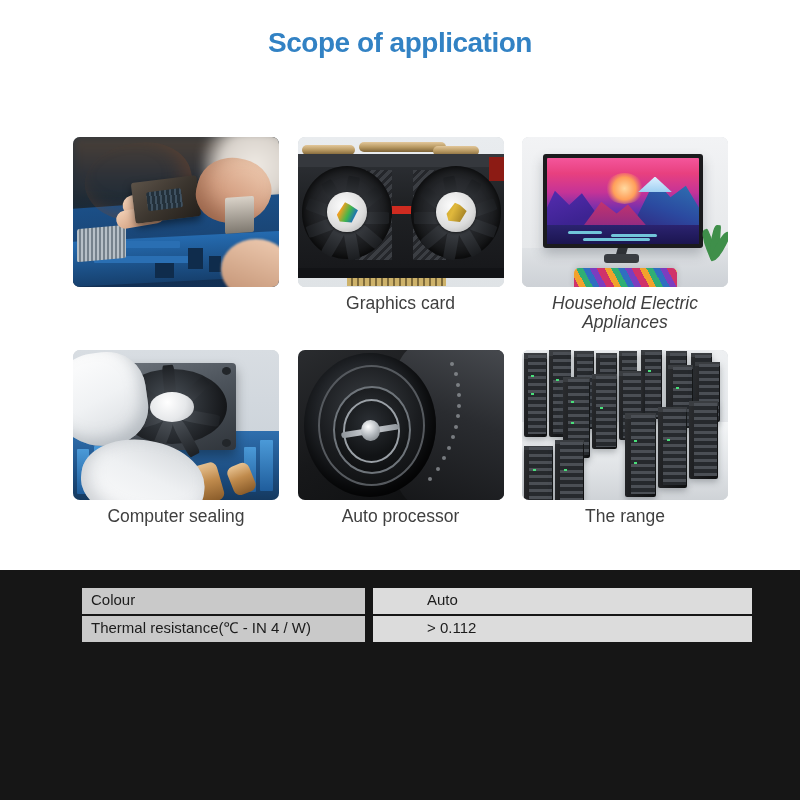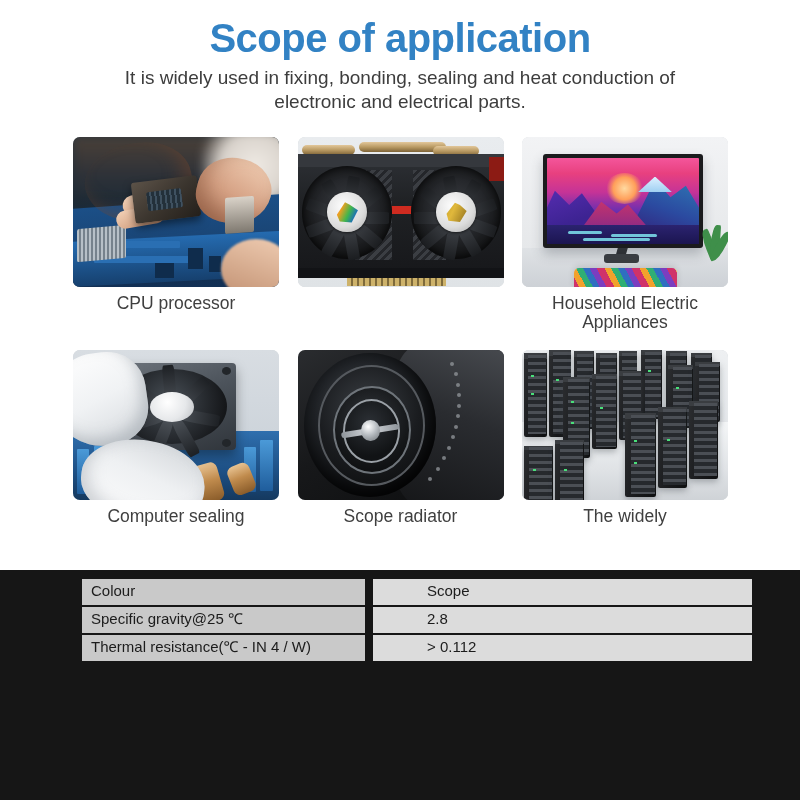--- a/index.html
+++ b/index.html
@@ -19,26 +19,26 @@
     height: 800px;
     background: #ffffff;
   }
 
   
   .header {
     padding-top: 16px;
     text-align: center;
   }
   .title {
-    font-size: 40px;
+    font-size: 28px;
     font-weight: bold;
     color: #3282c4;
     letter-spacing: -0.5px;
     line-height: 1.1;
-    margin: 0;
+    margin: 12px;
   }
   .subtitle {
     margin: 6px auto 0 auto;
     width: 560px;
     font-size: 19px;
     color: #3d3d3d;
     line-height: 1.28;
   }
 
   
@@ -65,21 +65,21 @@
     position: relative;
     background: #cfd4d8;
   }
   .cap {
     margin-top: 7px;
     text-align: center;
     font-size: 17.5px;
     color: #3f3f3f;
     line-height: 1.12;
   }
-  .cap.two-line { line-height: 1.08; }
+  .cap.two-line { line-height: 1.08; font-style: italic; }
 
   
   .art { position: absolute; inset: 0; }
   .l { position: absolute; }
 
   
   .cpu-bg { inset: 0; background: linear-gradient(180deg,#2b3640 0%,#1d2a35 40%,#123055 100%); }
   .cpu-blur-top { left:0; top:0; width:100%; height:44%;
     background: linear-gradient(180deg,#4a4038 0%,#2d3138 60%, rgba(40,44,50,0) 100%); filter: blur(5px);}
   .cpu-white { right:-6%; top:-4%; width:44%; height:58%;
@@ -228,21 +228,21 @@
     position: absolute;
     left: 0;
     top: 570px;
     width: 800px;
     height: 230px;
     background: #161616;
   }
   .spec-table {
     position: absolute;
     left: 82px;
-    top: 7px;
+    top: 16px;
     width: 670px;
     border-collapse: separate;
     border-spacing: 0 2px;
   }
   .spec-table tr { height: 26px; }
   .spec-table td {
     font-size: 15px;
     color: #1c1c1c;
     padding: 3px 0 4px 9px;
     line-height: 1.1;
@@ -257,21 +257,20 @@
     padding-left: 54px;
   }
 </style>
 </head>
 <body>
 
 <div class="page">
 
   <div class="header">
     <h1 class="title">Scope of application</h1>
-    <p class="subtitle">It is widely used in fixing, bonding, sealing and heat conduction of electronic and electrical parts.</p>
   </div>
 
   <div class="grid">
 
     <div class="grid-row">
 
       <div class="cell">
         <div class="thumb">
           <div class="art">
             <div class="l cpu-bg"></div>
@@ -289,21 +288,20 @@
             <div class="l cpu-finger" style="left:24%; top:36%; width:28%; height:13%; transform: rotate(-14deg);"></div>
             <div class="l cpu-finger" style="left:21%; top:47%; width:24%; height:12%; transform: rotate(-10deg);"></div>
             <div class="l cpu-chip">
               <div class="cpu-chip-die"></div>
             </div>
             <div class="l cpu-hand2"></div>
             <div class="l cpu-cap"></div>
             <div class="l cpu-hand3"></div>
           </div>
         </div>
-        <div class="cap">CPU processor</div>
       </div>
 
       <div class="cell">
         <div class="thumb">
           <div class="art">
             <div class="l gc-bg"></div>
             <div class="l gc-pipe" style="left:2%; top:5%; width:26%;"></div>
             <div class="l gc-pipe" style="left:30%; top:3%; width:42%;"></div>
             <div class="l gc-pipe" style="left:66%; top:6%; width:22%;"></div>
             <div class="l gc-body"></div>
@@ -337,20 +335,21 @@
               <div class="gc-blade" style="transform: rotate(300deg);"></div>
               <div class="gc-blade" style="transform: rotate(340deg);"></div>
               <div class="gc-hub">
                   <div class="gc-logo2"></div>
                 </div>
             </div>
             <div class="l gc-pcb"></div>
             <div class="l gc-conn"></div>
           </div>
         </div>
+        <div class="cap">Graphics card</div>
       </div>
 
       <div class="cell">
         <div class="thumb">
           <div class="art">
             <div class="l mon-bg"></div>
             <div class="l mon-wall"></div>
             <div class="l mon-desk"></div>
             <div class="l mon-stand-neck"></div>
             <div class="l mon-stand-base"></div>
@@ -437,21 +436,21 @@
             <div class="l ar-stitch" style="right:31%; top:78%;"></div>
             <div class="l ar-stitch" style="right:34.5%; top:85%;"></div>
             <div class="l ar-ring ar-outer"></div>
             <div class="l ar-ring ar-r2"></div>
             <div class="l ar-ring ar-r3"></div>
             <div class="l ar-ring ar-r4"></div>
             <div class="l ar-knobstem"></div>
             <div class="l ar-knob"></div>
           </div>
         </div>
-        <div class="cap">Scope radiator</div>
+        <div class="cap">Auto processor</div>
       </div>
 
       <div class="cell">
         <div class="thumb">
           <div class="art">
             <div class="l sv-bg"></div>
             <div class="l sv-floor"></div>
 
             <div class="rack" style="left:1%;  top:2%;  width:11%; height:56%;">
                 <div class="rack-top"></div>
@@ -537,36 +536,32 @@
                 <div class="rack-face"></div>
                 <div class="rack-led" style="left:30%; top:40%;"></div>
               </div>
             <div class="rack" style="left:16%; top:60%; width:14%; height:42%;">
                 <div class="rack-top"></div>
                 <div class="rack-face"></div>
                 <div class="rack-led" style="left:30%; top:46%;"></div>
               </div>
           </div>
         </div>
-        <div class="cap">The widely</div>
+        <div class="cap">The range</div>
       </div>
 
     </div>
   </div>
 
   <div class="black-band">
     <table class="spec-table">
       <tbody>
         <tr>
           <td class="k">Colour</td>
-          <td class="v">Scope</td>
-        </tr>
-        <tr>
-          <td class="k">Specific gravity@25 ℃</td>
-          <td class="v">2.8</td>
+          <td class="v">Auto</td>
         </tr>
         <tr>
           <td class="k">Thermal resistance(℃ - IN 4 / W)</td>
           <td class="v">&gt; 0.112</td>
         </tr>
       </tbody>
     </table>
   </div>
 
 </div>

